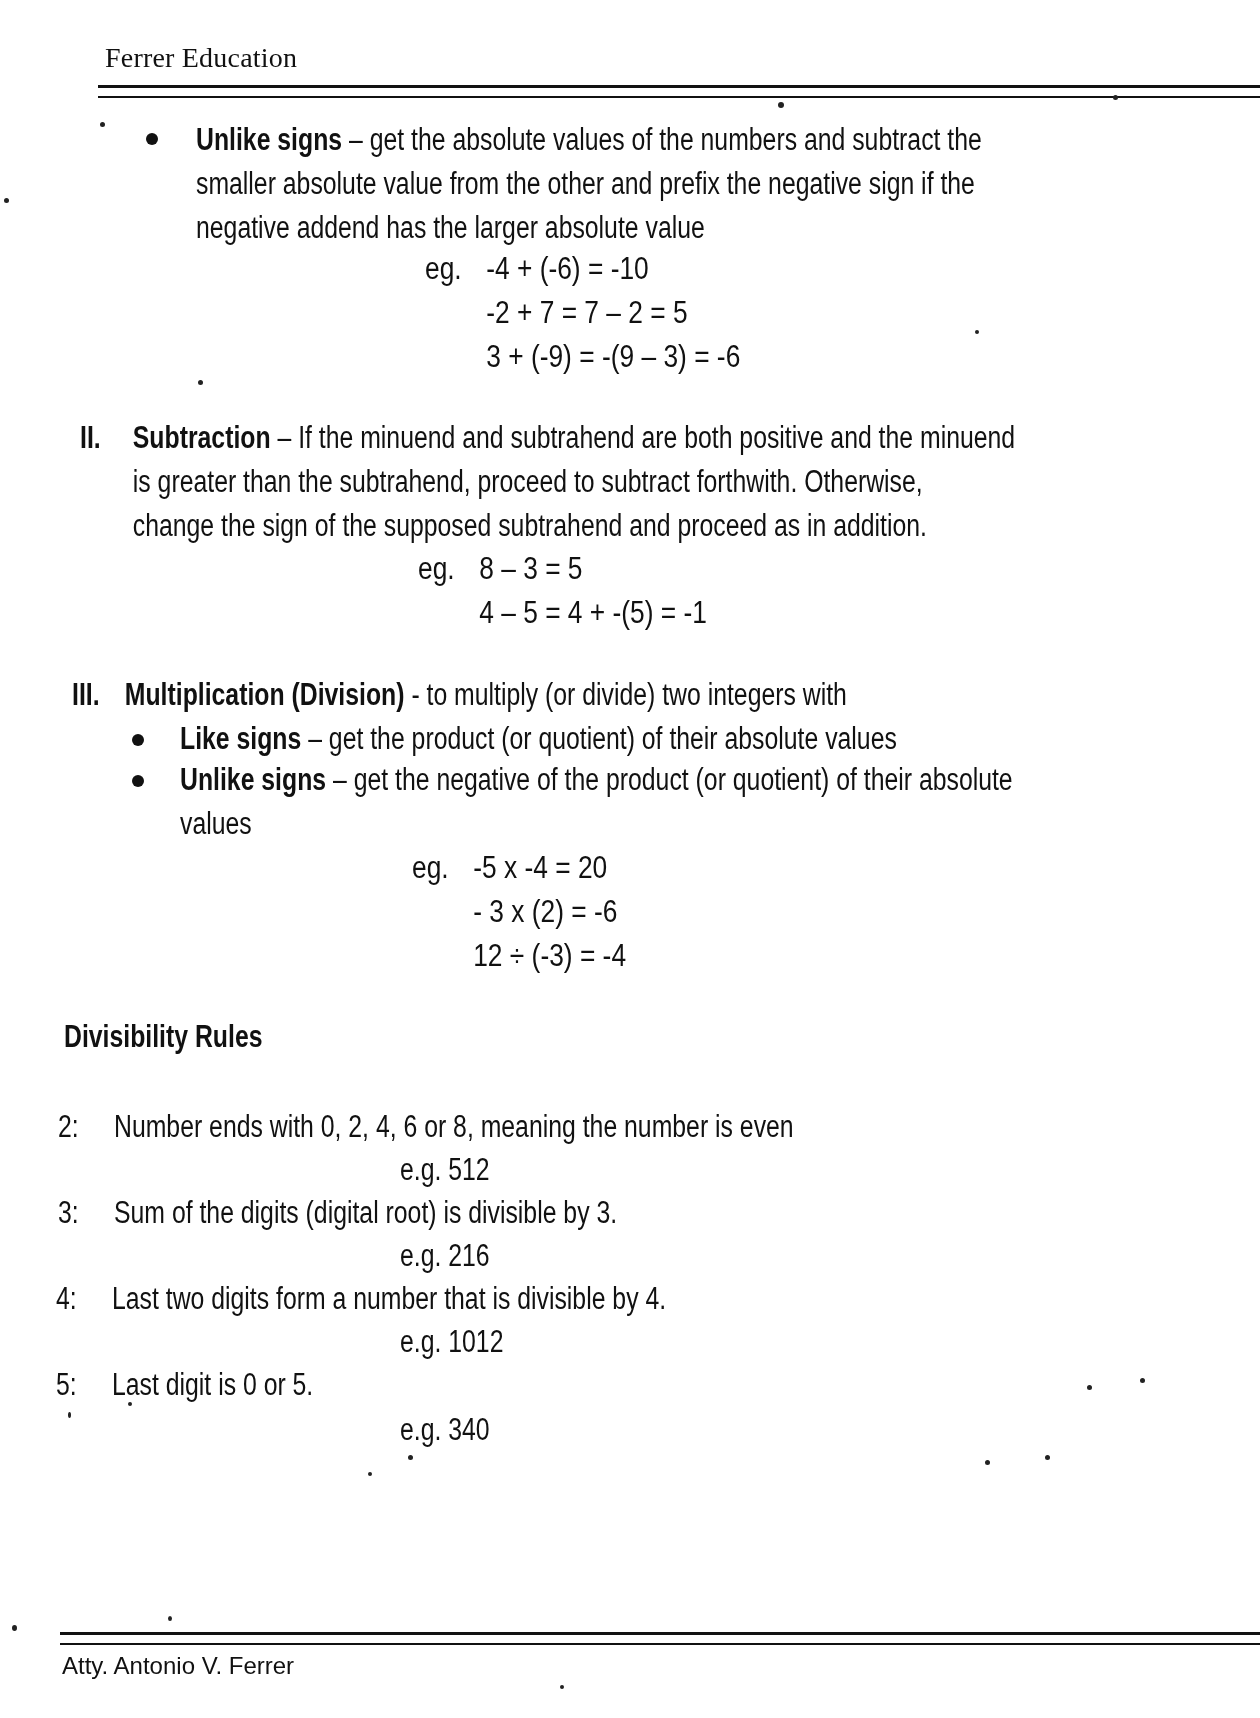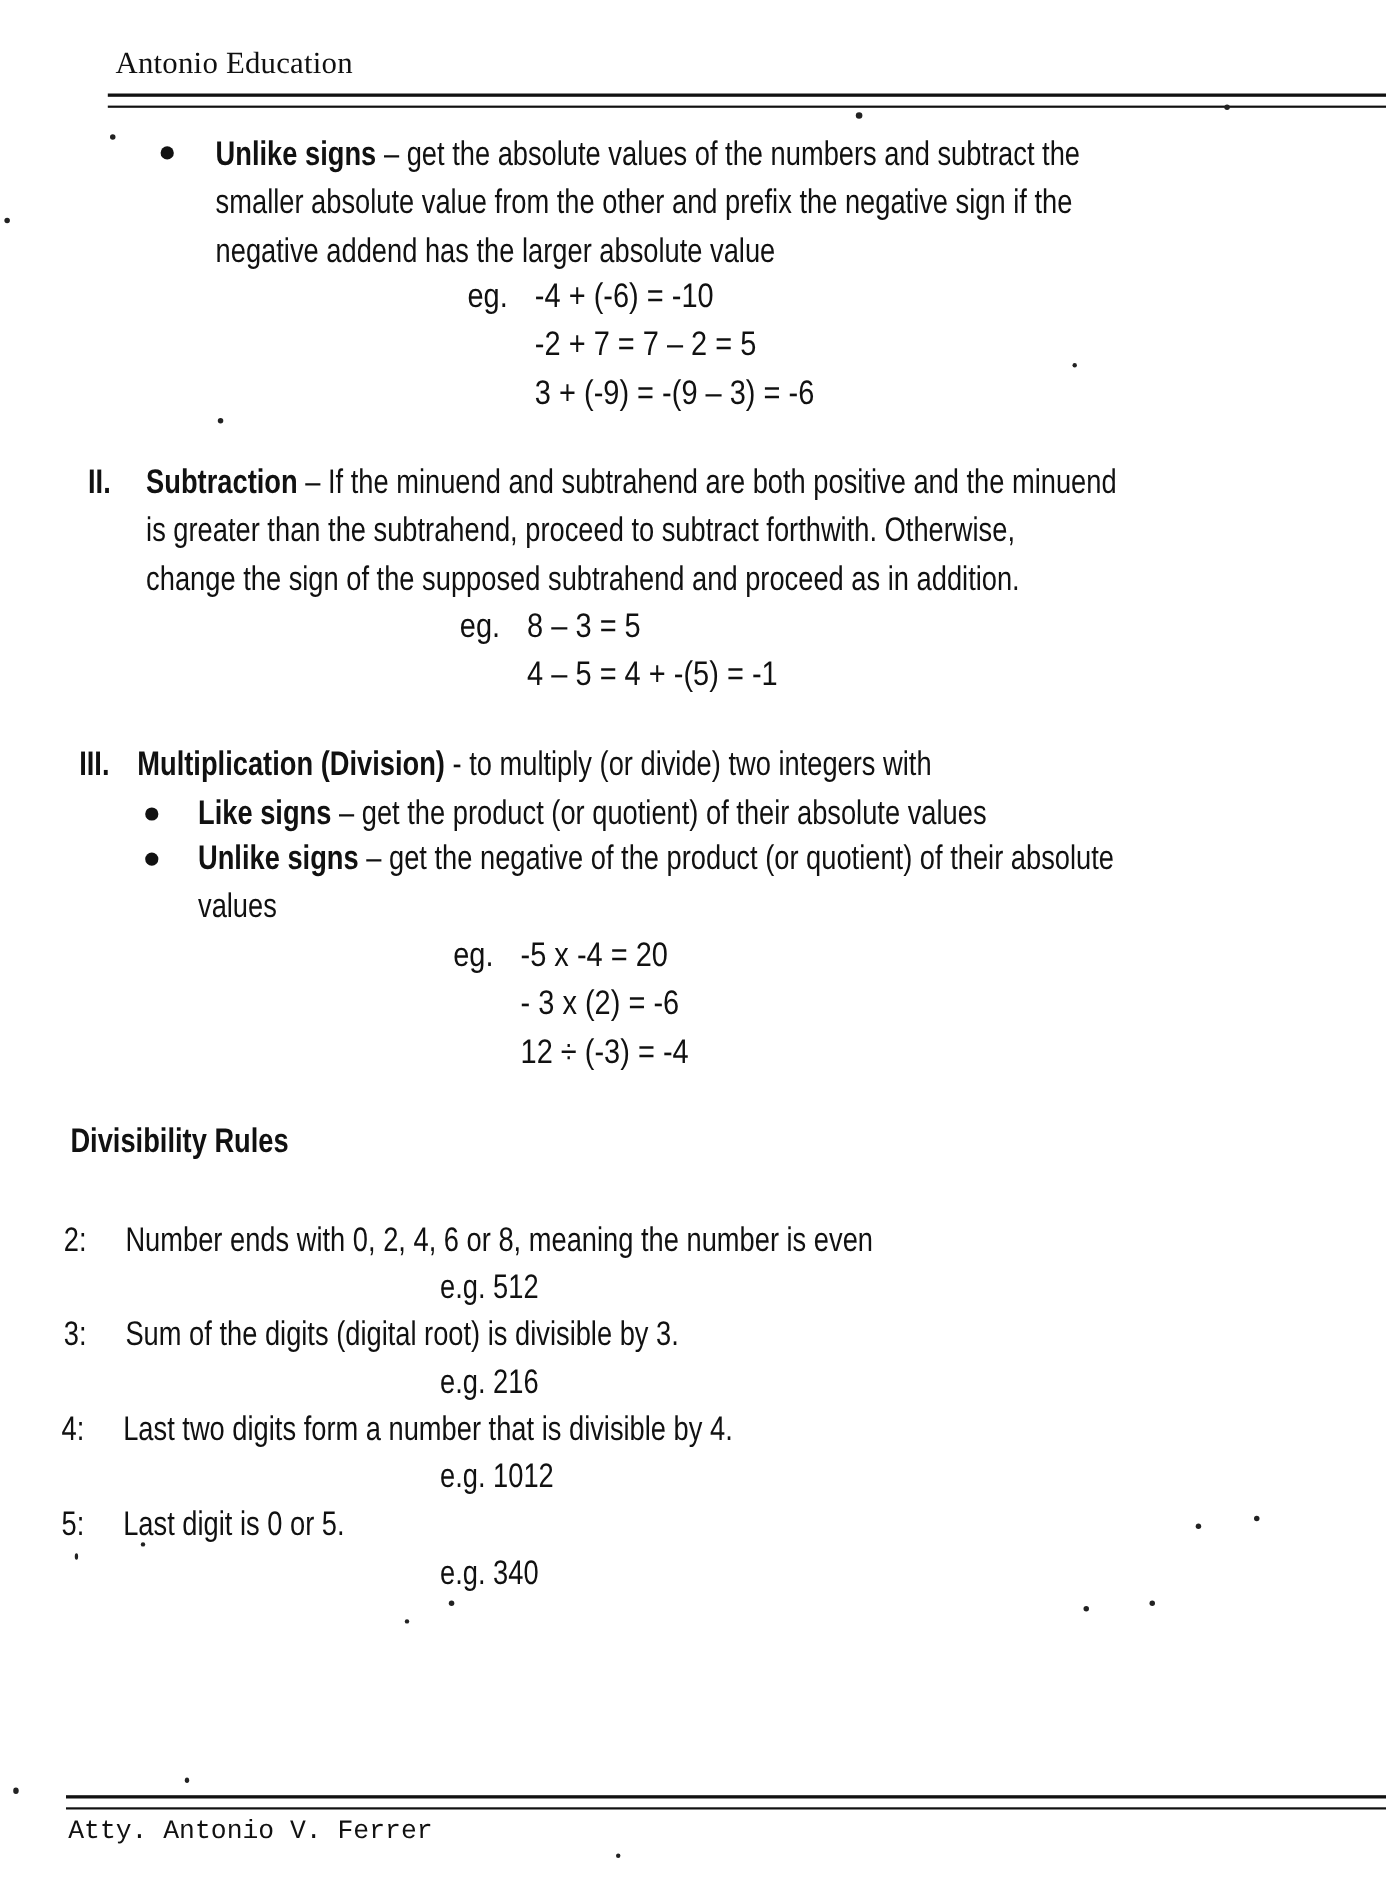--- a/index.html
+++ b/index.html
@@ -14,42 +14,42 @@
       font-family: "Liberation Serif", serif; font-size: 28px; letter-spacing: 0.2px;
     }
     .rule {
       position: absolute; left: 98px; right: 0; height: 8px;
       border-top: 3px solid #111; border-bottom: 2px solid #111;
     }
     .rule.top { top: 85px; }
     .rule.bottom { top: 1632px; left: 60px; }
     .footer-author {
       position: absolute; left: 62px; top: 1652px;
-      font-family: Liberation Mono, monospace; font-size: 24px;
+      font-family: Liberation Sans, sans-serif; font-size: 24px;
     }
     .body-text {
       font-size: 31px; line-height: 44px;
       transform: scaleX(0.8); transform-origin: left top;
       position: absolute; white-space: nowrap;
     }
     .bold { font-weight: bold; }
     .bullet {
       position: absolute; width: 12px; height: 12px; background: #111; border-radius: 50%;
     }
     .example { position: absolute; font-size: 31px; line-height: 44px; transform: scaleX(0.85); transform-origin: left top; white-space: nowrap; }
     .eg-label { display: inline-block; width: 72px; }
     .eq { display: block; }
     .speck { position: absolute; background: #222; border-radius: 50%; }
   </style>
 </head>
 <body>
 
 <div class="page">
 
-  <div class="header-title">Antonio Education</div>
+  <div class="header-title">Ferrer Education</div>
   <div class="rule top"></div>
 
   <div class="bullet" style="left:146px; top:133px;"></div>
   <div class="body-text" style="left:196px; top:118px;">
     <div>
       <span class="bold">Unlike signs</span><span> – </span><span>get the absolute values of the numbers and subtract the</span>
     </div>
     <div>smaller absolute value from the other and prefix the negative sign if the</div>
     <div>negative addend has the larger absolute value</div>
   </div>

